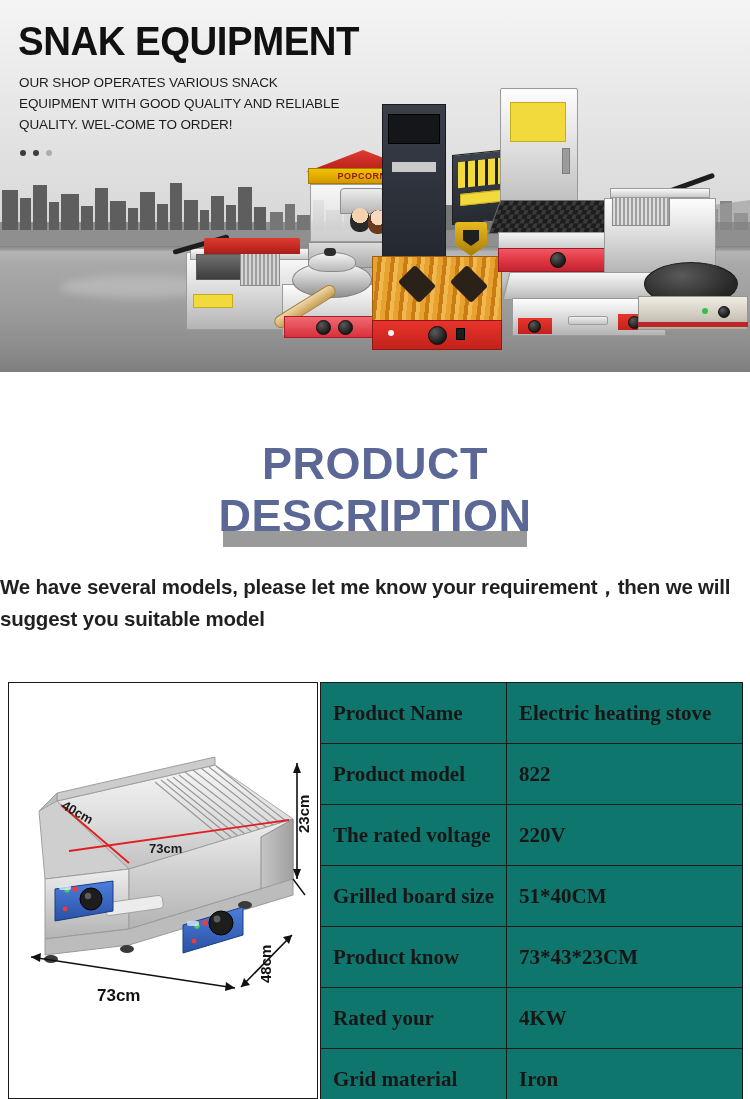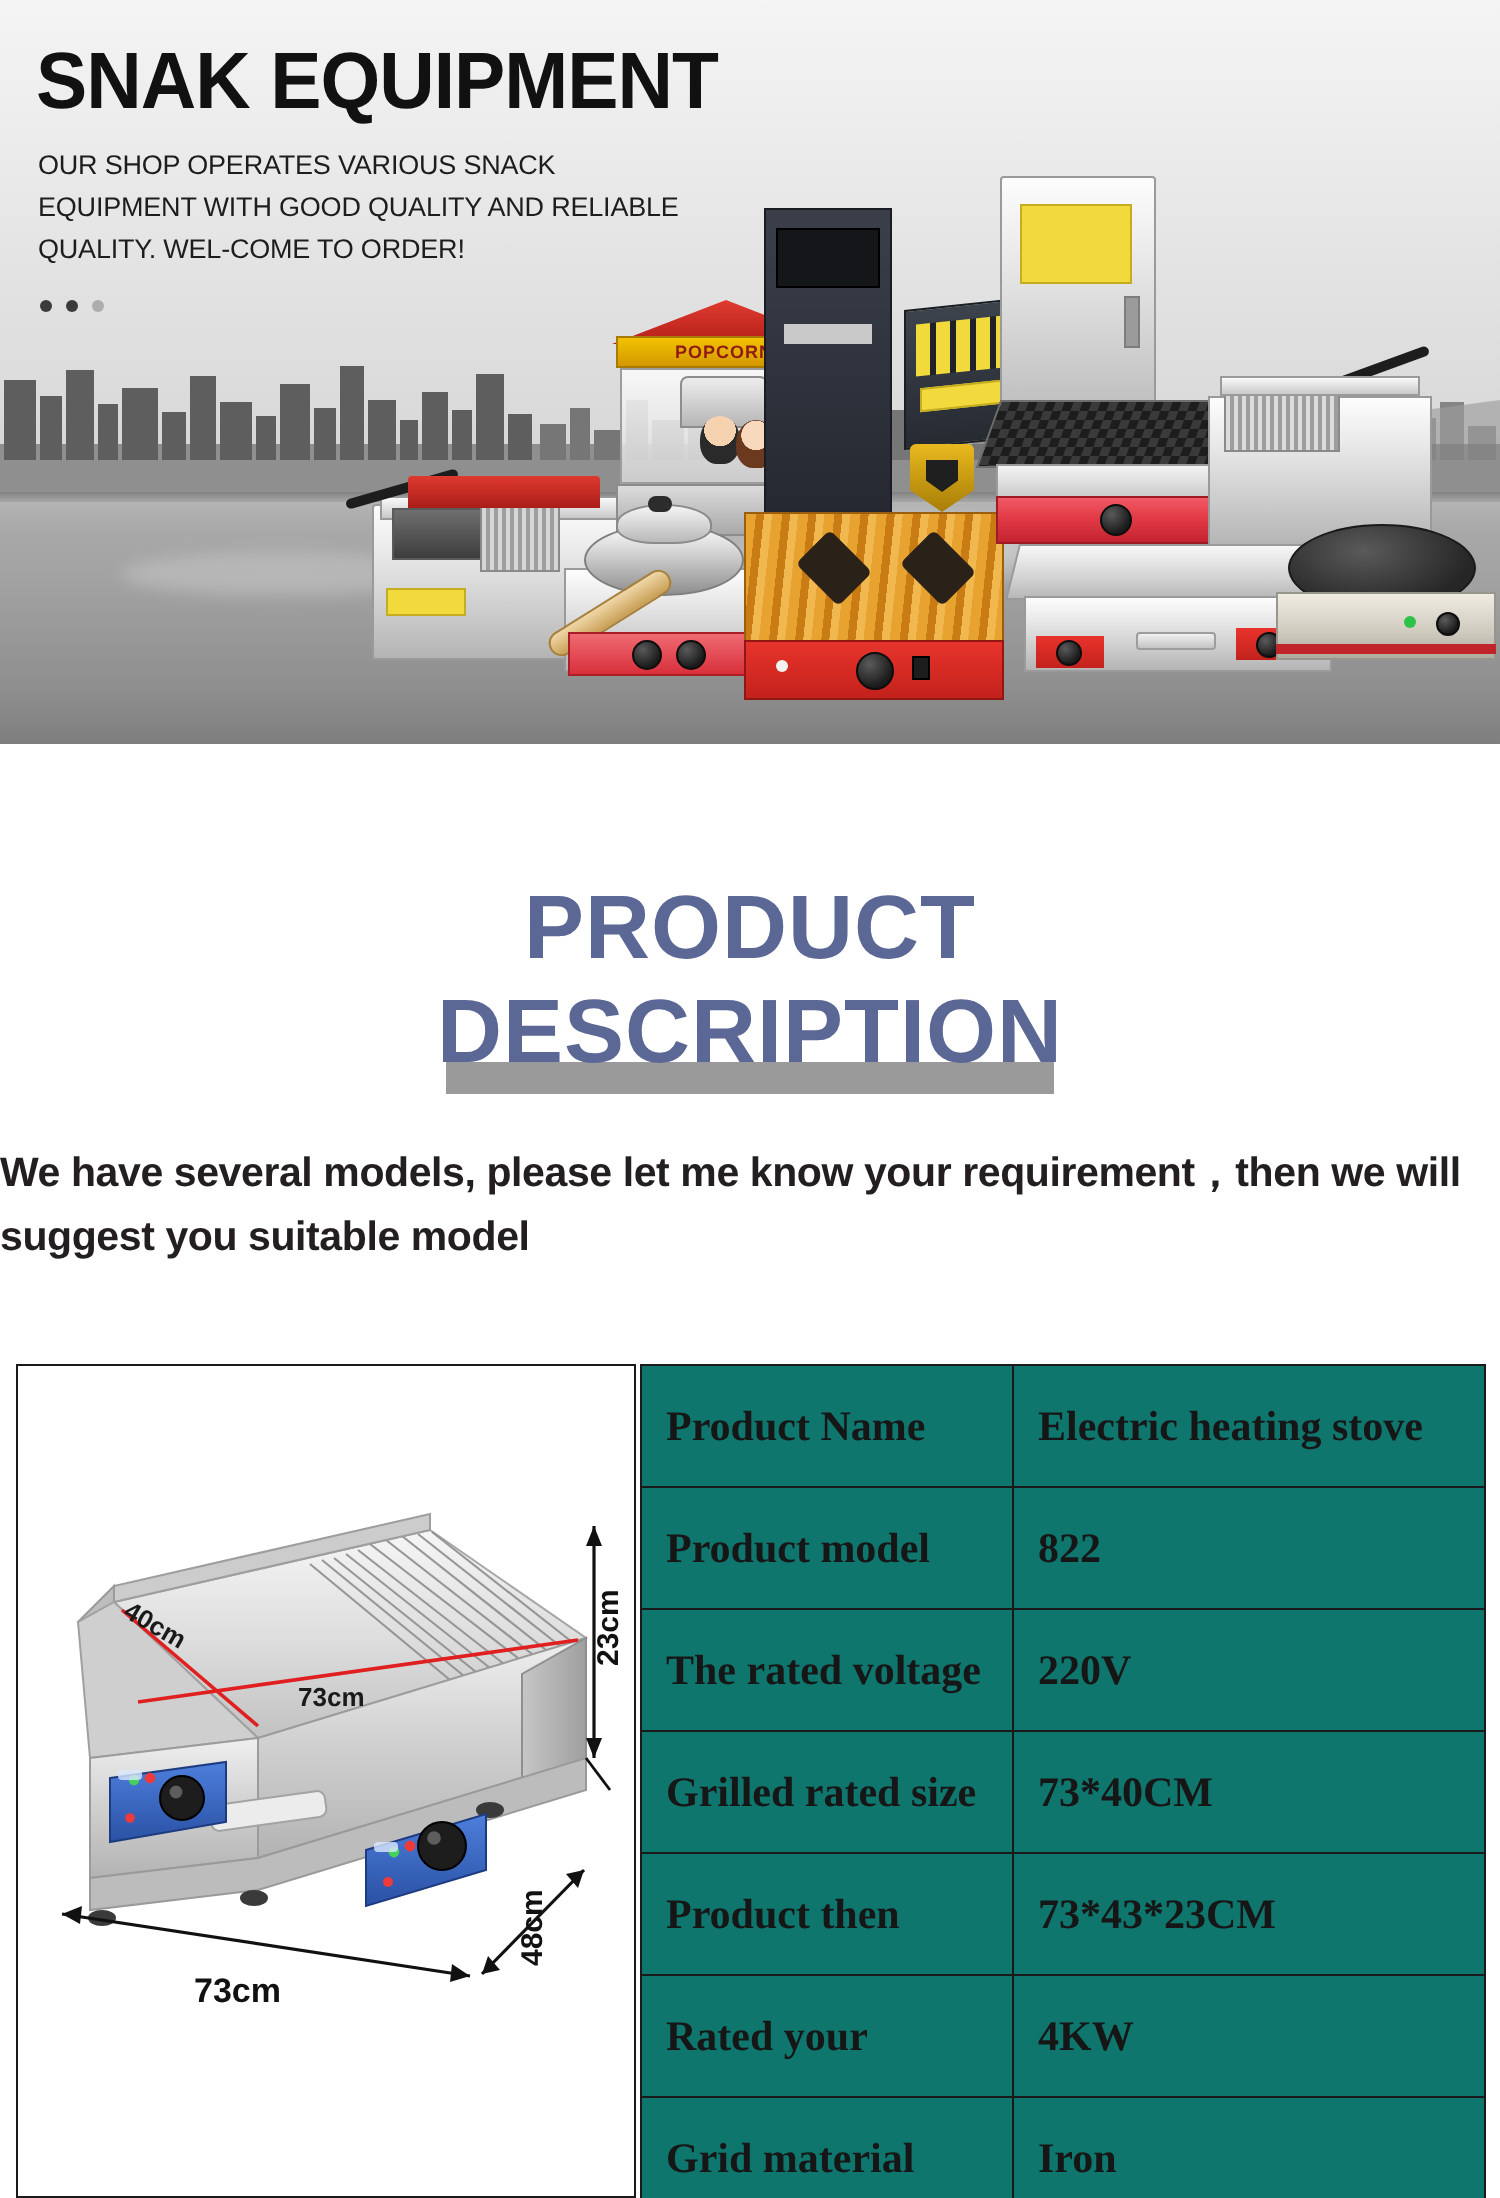--- a/index.html
+++ b/index.html
@@ -557,25 +557,25 @@
       </tr>
       <tr>
         <td class="k">Product model</td>
         <td class="v">822</td>
       </tr>
       <tr>
         <td class="k">The rated voltage</td>
         <td class="v">220V</td>
       </tr>
       <tr>
-        <td class="k">Grilled rated size</td>
-        <td class="v">73*40CM</td>
-      </tr>
-      <tr>
-        <td class="k">Product then</td>
+        <td class="k">Grilled board size</td>
+        <td class="v">51*40CM</td>
+      </tr>
+      <tr>
+        <td class="k">Product know</td>
         <td class="v">73*43*23CM</td>
       </tr>
       <tr>
         <td class="k">Rated your</td>
         <td class="v">4KW</td>
       </tr>
       <tr>
         <td class="k">Grid material</td>
         <td class="v">Iron</td>
       </tr>

